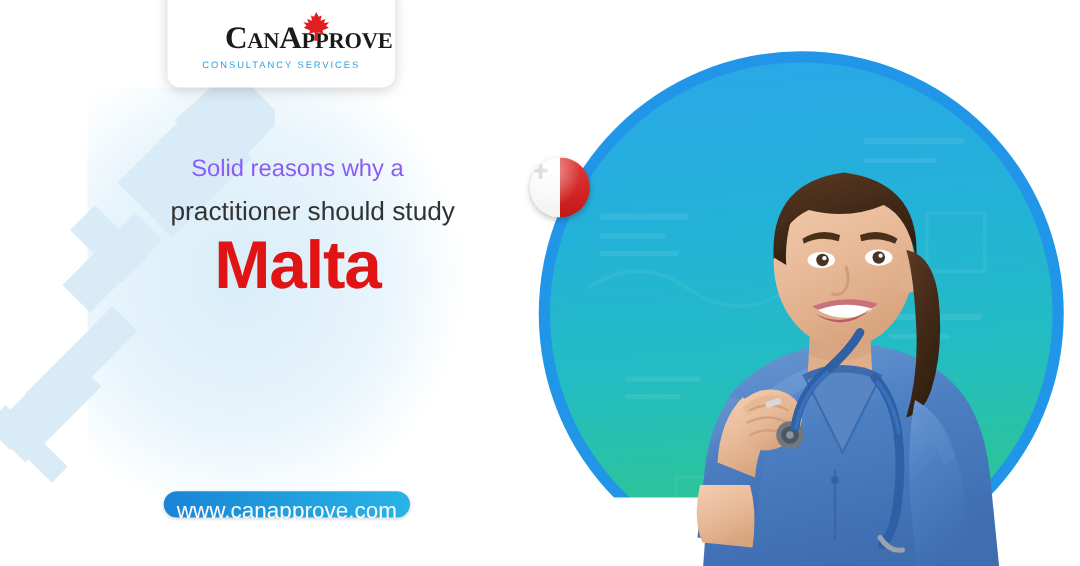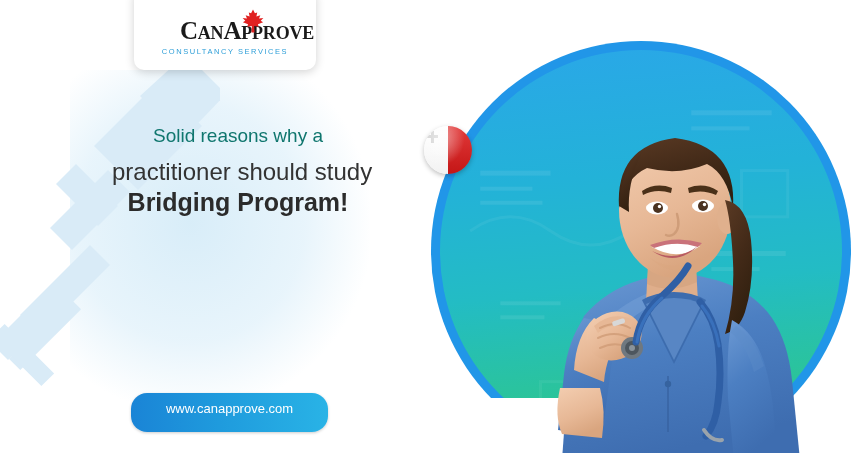--- a/index.html
+++ b/index.html
@@ -72,21 +72,21 @@
     color:#2f9fd8;
     font-weight:normal;
     white-space:nowrap;
   }
 
   
   .copy { position:absolute; left:112px; top:124px; width:252px; }
 
   .line-sub {
     font-size:19px;
-    color:#0f766e;
+    color:#8b5cf6;
     line-height:1.25;
     text-align:center;
     white-space:nowrap;
   }
 
   .nursing-badge {
     display:block;
     margin:9px auto 0;
     width:193px; height:48px;
     border-radius:9px;
@@ -95,21 +95,21 @@
     color:#ffffff;
     font-size:34px;
     font-weight:bold;
     line-height:48px;
     text-align:center;
     letter-spacing:-.3px;
   }
 
   .line-sub2 {
     margin-top:10px;
-    font-size:24px;
+    font-size:21px;
     color:#333333;
     text-align:right;
     white-space:nowrap;
   }
 
   .malta {
     margin-top:2px;
     font-size:54px;
     font-weight:bold;
     color:#e01414;
@@ -125,25 +125,25 @@
     color:#2b2b2b;
     text-align:center;
     line-height:1.15;
     white-space:nowrap;
   }
 
   
   .url-pill {
     position:absolute;
     left:131px; top:393px;
-    width:197px; height:39px;
+    width:197px; height:21px;
     border-radius:16px;
     background:linear-gradient(90deg,#1a84d6 0%,#1f9bdd 45%,#29b3e6 100%);
     color:#ffffff;
-    font-size:13px;
+    font-size:18px;
     line-height:31px;
     text-align:center;
     box-shadow:0 1px 3px rgba(0,0,0,.2);
   }
 
   
   .medallion {
     position:absolute;
     left:431px; top:41px;
     width:420px; height:420px;
@@ -244,21 +244,21 @@
           <path fill="#e02020" d="M12 0.5 L14.1 4.6 L16.6 3.6 L15.7 8.2 L20 6.6 L18.6 10.2 L23.3 9.6 L20.4 12.6 L23 14.4 L17.4 16.6 L18.3 19.2 L13.3 18.4 L13.7 25.6 L10.3 25.6 L10.7 18.4 L5.7 19.2 L6.6 16.6 L1 14.4 L3.6 12.6 L0.7 9.6 L5.4 10.2 L4 6.6 L8.3 8.2 L7.4 3.6 L9.9 4.6 Z"></path>
         </svg>
       </span>
     </div>
     <div class="logo-tag">CONSULTANCY SERVICES</div>
   </div>
 
   <div class="copy">
     <div class="line-sub">Solid reasons why a</div>
     <div class="line-sub2">practitioner should study</div>
-    <div class="bridging">Bridging Program!</div>
+    <div class="malta">Malta</div>
   </div>
 
   <div class="url-pill">www.canapprove.com</div>
 
   <div class="medallion">
     <div class="medallion-inner">
       <div class="wm">
         <svg viewBox="0 0 400 400" xmlns="http://www.w3.org/2000/svg">
           <g fill="#ffffff" opacity="0.5">
             <rect x="40" y="120" width="70" height="5"></rect>

